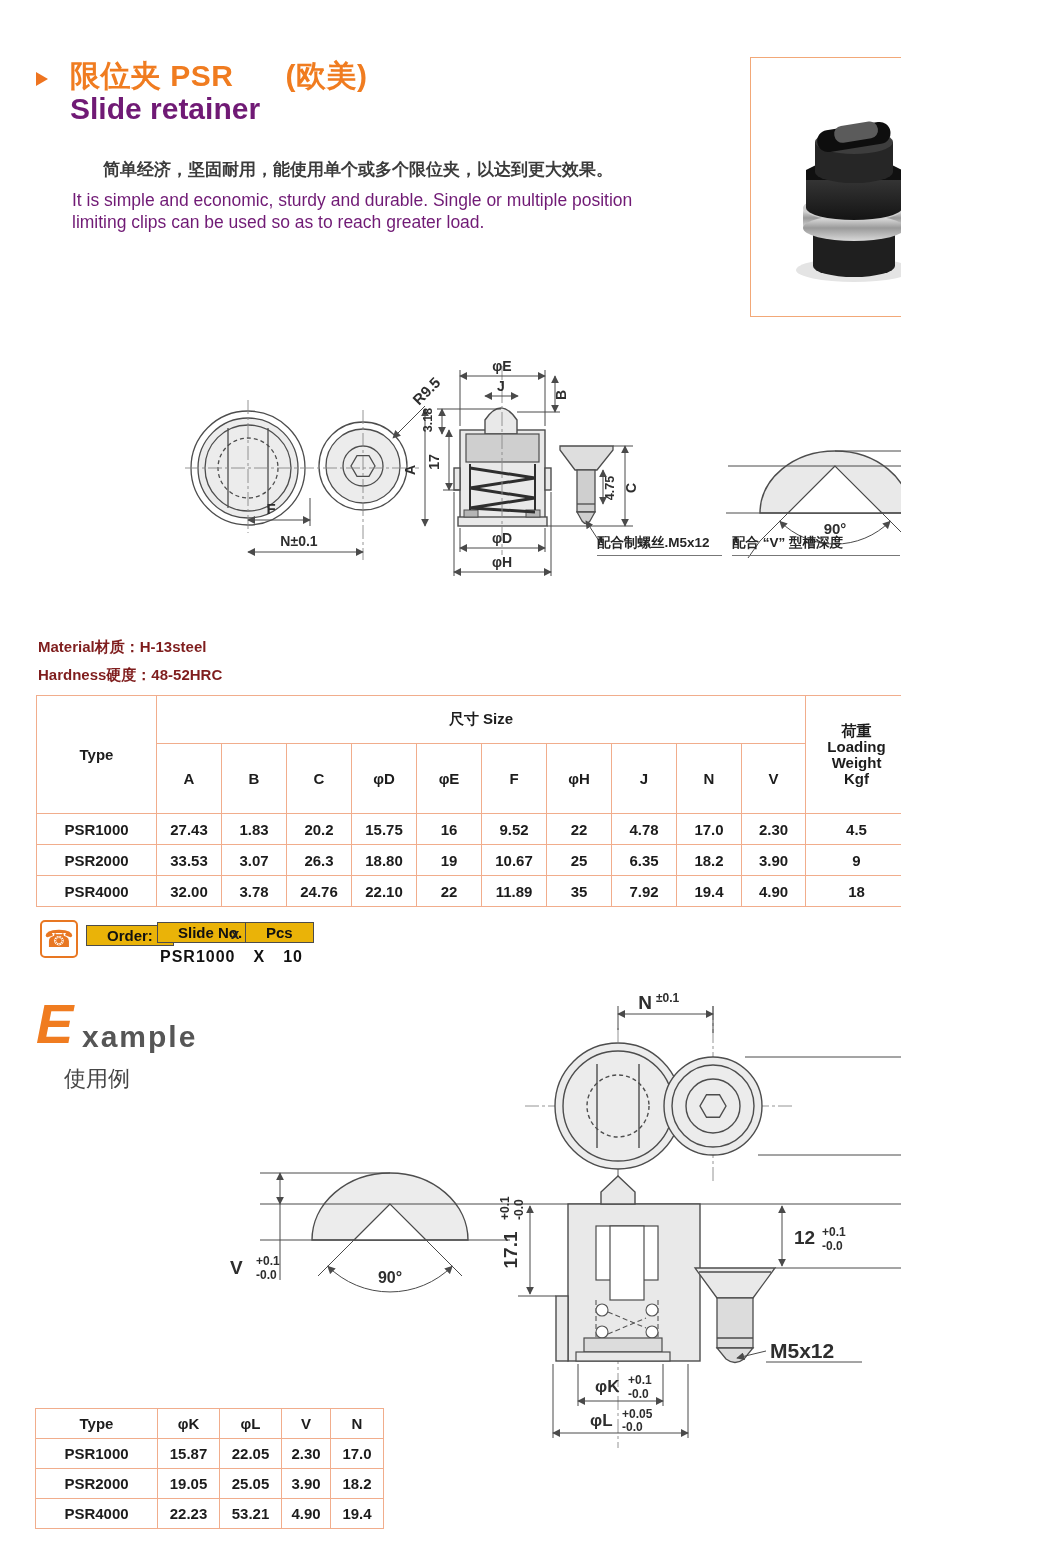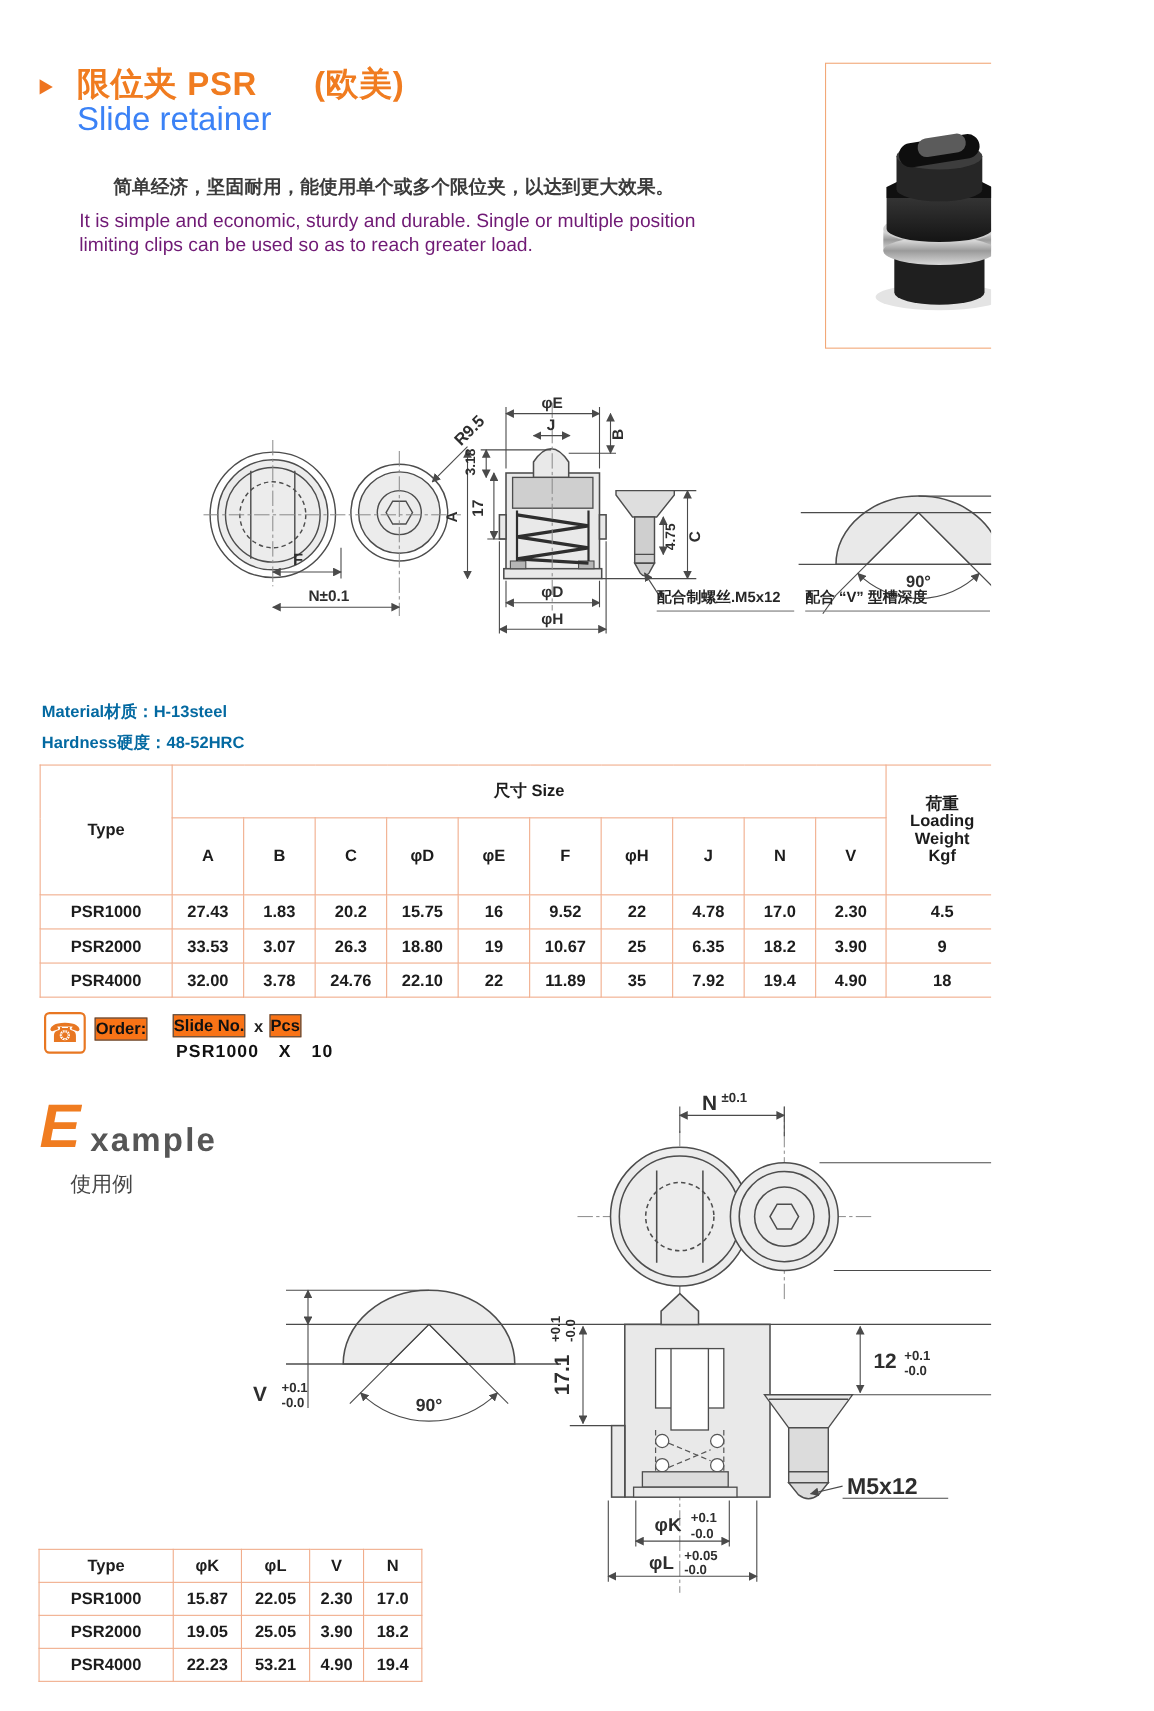--- a/index.html
+++ b/index.html
@@ -13,69 +13,69 @@
   
   .edge-bar { left:1039px; top:0; width:5px; height:1555px;
     background:repeating-linear-gradient(to bottom,#c6c6c6 0 80px,#9c9c9c 80px 83px); }
   .edge-bar-orange { left:1039px; top:37px; width:5px; height:70px; background:#e4782a; }
 
   
   .marker-tri { left:36px; top:72px; width:0; height:0;
     border-left:12px solid #ee7420; border-top:7px solid transparent; border-bottom:7px solid transparent; }
   .title-line1 { left:70px; top:56px; font-size:30px; font-weight:bold; color:#f07c20; letter-spacing:0.5px; }
   .title-region { margin-left:52px; }
-  .title-line2 { left:70px; top:92px; font-size:30px; font-weight:normal; color:#3b82f6; }
+  .title-line2 { left:70px; top:92px; font-size:30px; font-weight:bold; color:#701a75; }
   .desc-cn { left:72px; top:158px; font-size:17px; font-weight:bold; color:#3b3b3b;margin-left:31px; }
   .desc-en { font-size:17.5px; color:#701a75; }
   .desc-en1 { left:72px; top:190px; }
   .desc-en2 { left:72px; top:212px;text-align:center; }
 
   
   .photo-box { left:750px; top:57px; width:262px; height:260px; border:1px solid #f2a878; background:#fff; }
 
   
   svg text { font-family:"Liberation Sans", sans-serif; fill:#2e2e2e; }
   .note { font-size:13.5px; font-weight:bold; color:#252525;
     border-bottom:1.5px solid #777; padding-bottom:3px; white-space:nowrap; }
   .note1 { left:597px; top:534px; width:125px; }
   .note2 { left:732px; top:534px; width:168px; }
 
-  .spec-line { left:38px; font-size:15px; font-weight:bold; color:#0369a1; }
+  .spec-line { left:38px; font-size:15px; font-weight:bold; color:#7f1d1d; }
   .spec1 { top:638px; } .spec2 { top:666px; }
 
   
   table { border-collapse:collapse; table-layout:fixed; background:#fff; }
   .main-table { left:36px; top:695px; width:978px; }
   .main-table td { border:1px solid #f1ad8c; text-align:center; vertical-align:middle;
     font-size:15px; font-weight:bold; color:#1c1c1c; }
   .loading-hd { font-size:13.5px; line-height:16px; white-space:pre-line; }
   .price-hd { font-size:15px; line-height:19px; white-space:pre-line; }
   .hd-row1 { height:48px; } .hd-row2 { height:70px; } .data-row { height:31px; }
 
   .bottom-table { left:35px; top:1408px; width:348px; }
   .bottom-table td { border:1px solid #f1ad8c; text-align:center; vertical-align:middle;
     font-size:15px; font-weight:bold; color:#1c1c1c; height:30px; }
 
   
   .order-icon-box { left:40px; top:920px; width:38px; height:38px; border:2px solid #e87722;
     border-radius:5px; display:flex; align-items:center; justify-content:center; }
   .phone-glyph { color:#e87722; font-size:24px; line-height:1; font-family:"DejaVu Sans",sans-serif; }
-  .order-box { border:1.5px solid #4c4c4c; background:#f97316; font-size:15px; font-weight:bold;
-    color:#111; padding:1px 0; display:inline-block; }
+  .order-box { border:1.5px solid #4c4c4c; background:#eab308; font-size:15px; font-weight:bold;
+    color:#111; padding:1px 20px; display:inline-block; }
   .order-label { left:86px; top:925px; }
   .order-typeno { left:157px; top:922px; }
   .order-times { left:231px; top:925px; font-size:15px; font-weight:bold; }
   .order-pcs { left:245px; top:922px; }
   .order-example { left:160px; top:948px; font-size:16px; font-weight:bold; color:#111; letter-spacing:1px; }
   .order-example span { margin-right:18px; }
 
   
   .ex-initial { left:36px; top:996px; font-size:56px; font-weight:bold; font-style:italic; color:#f07c20; line-height:1; }
   .ex-rest { left:82px; top:1020px; font-size:30px; font-weight:bold; color:#565656; letter-spacing:2px; }
-  .ex-sub { left:64px; top:1064px; font-size:19px; color:#464646; }
+  .ex-sub { left:64px; top:1064px; font-size:22px; color:#464646; }
 </style>
 </head>
 <body>
 
 <div id="page">
 
   <div class="abs edge-bar"></div>
   <div class="abs edge-bar-orange"></div>
 
   <div class="abs marker-tri"></div>

